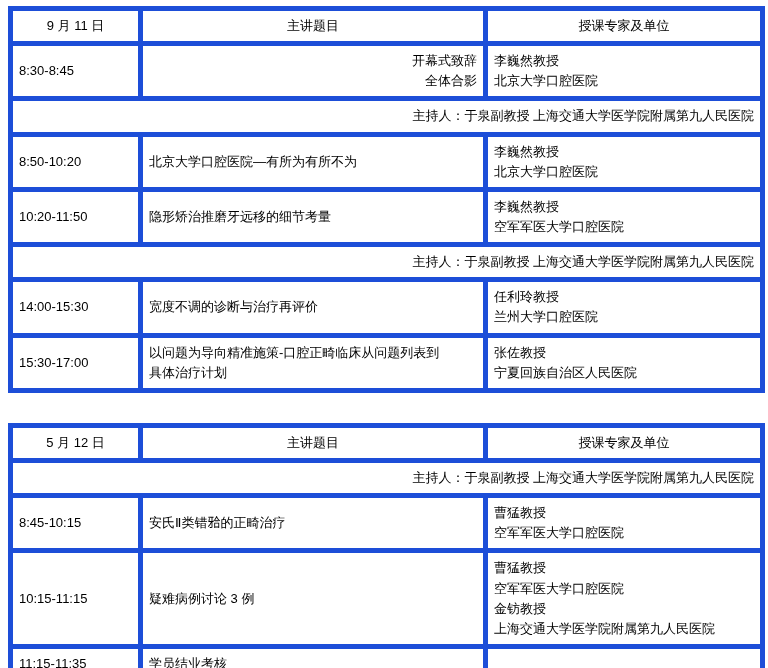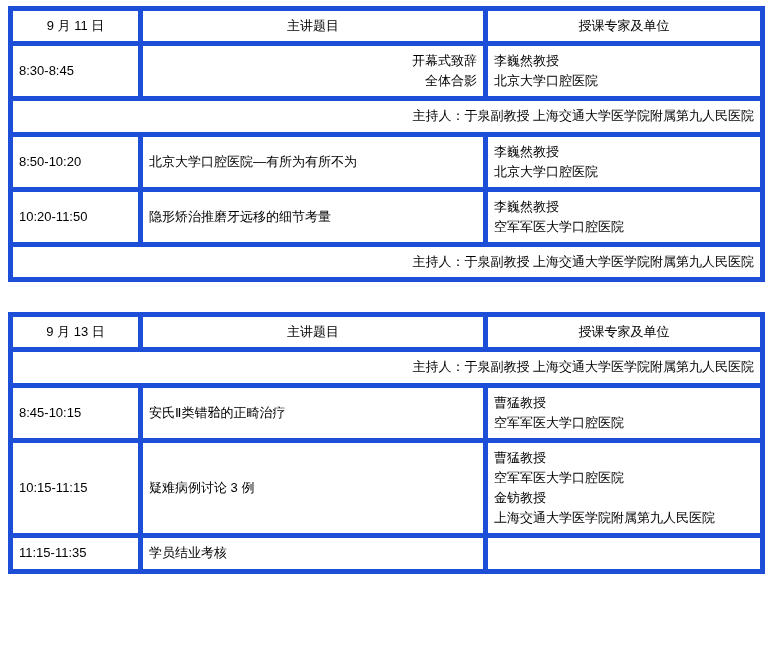--- a/index.html
+++ b/index.html
@@ -107,32 +107,53 @@
               <span class="cell-line">隐形矫治推磨牙远移的细节考量</span>
             </td>
             <td class="speaker-cell">
               <span class="cell-line">李巍然教授</span>
               <span class="cell-line">空军军医大学口腔医院</span>
             </td>
           </tr>
           <tr class="full">
             <td colspan="3">主持人：于泉副教授 上海交通大学医学院附属第九人民医院</td>
           </tr>
+          <tr>
+            <td>14:00-15:30</td>
+            <td>
+              <span class="cell-line">宽度不调的诊断与治疗再评价</span>
+            </td>
+            <td class="speaker-cell">
+              <span class="cell-line">任利玲教授</span>
+              <span class="cell-line">兰州大学口腔医院</span>
+            </td>
+          </tr>
+          <tr>
+            <td>15:30-17:00</td>
+            <td>
+              <span class="cell-line">以问题为导向精准施策-口腔正畸临床从问题列表到</span>
+              <span class="cell-line">具体治疗计划</span>
+            </td>
+            <td class="speaker-cell">
+              <span class="cell-line">张佐教授</span>
+              <span class="cell-line">宁夏回族自治区人民医院</span>
+            </td>
+          </tr>
         </tbody>
       </table>
       <div class="gap"></div>
       <table class="sched">
         <colgroup>
           <col class="c-time">
           <col class="c-topic">
           <col class="c-speaker">
         </colgroup>
         <tbody>
           <tr class="hdr">
-            <td>9 月 13 日</td>
+            <td>5 月 12 日</td>
             <td>主讲题目</td>
             <td>授课专家及单位</td>
           </tr>
           <tr class="full">
             <td colspan="3">主持人：于泉副教授 上海交通大学医学院附属第九人民医院</td>
           </tr>
           <tr>
             <td>8:45-10:15</td>
             <td>
               <span class="cell-line">安氏Ⅱ类错𬌗的正畸治疗</span>

